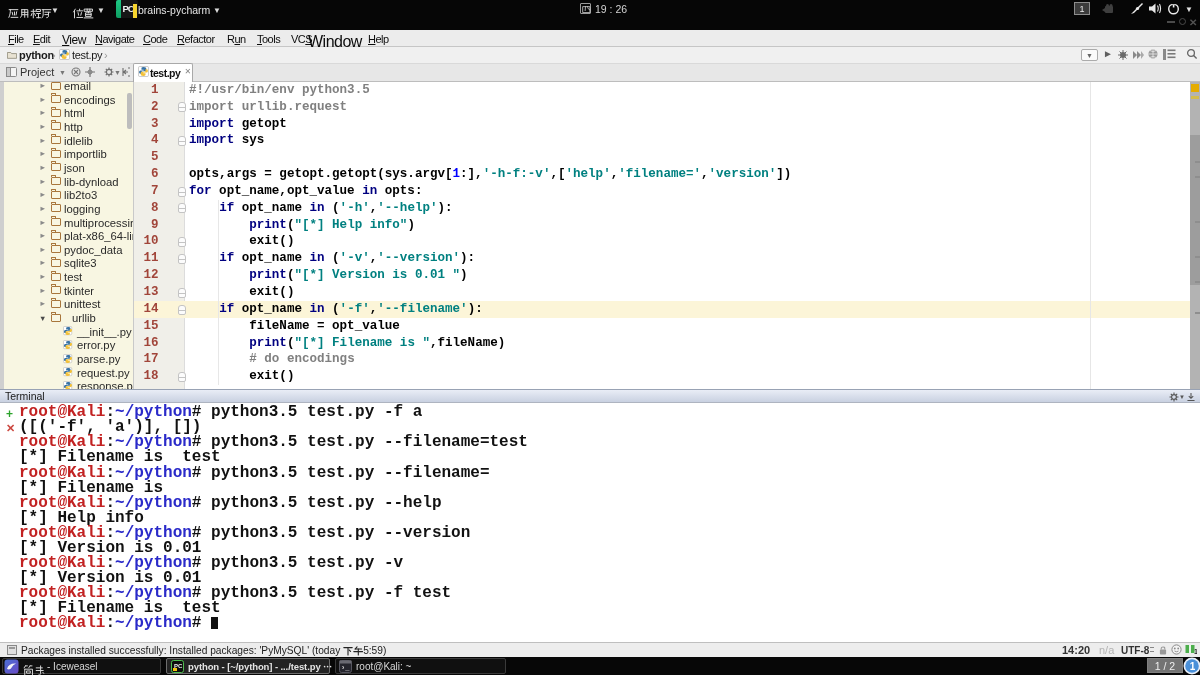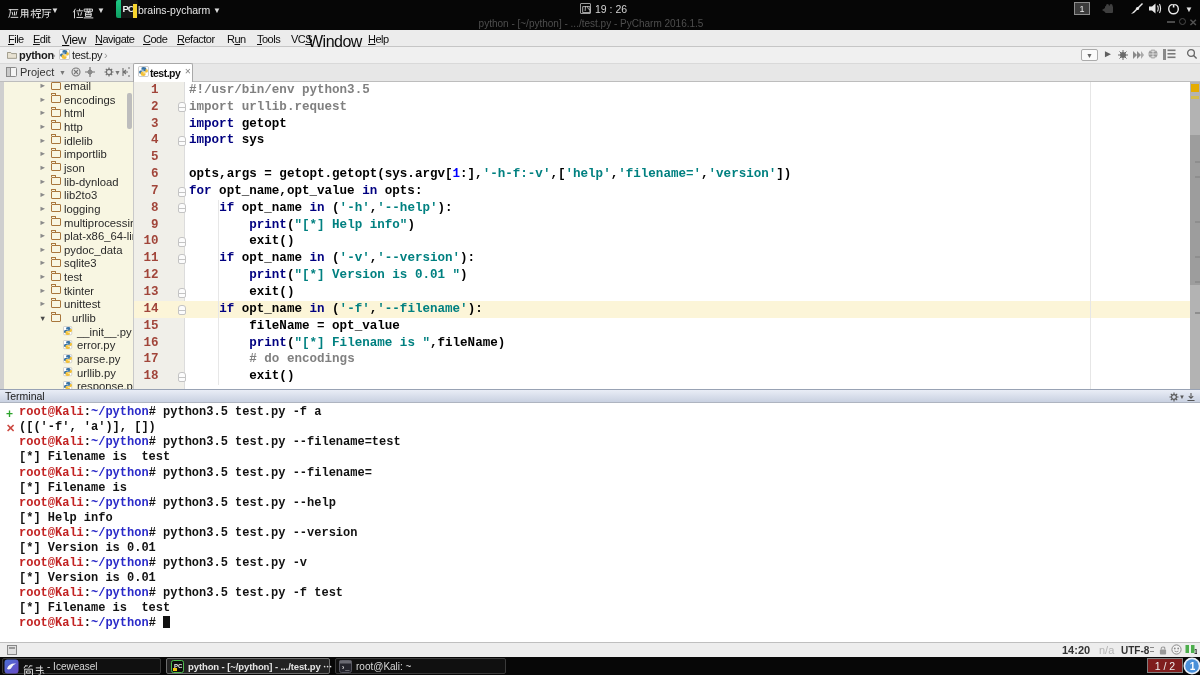--- a/index.html
+++ b/index.html
@@ -88,21 +88,20 @@
 <svg class="abs" style="left:1148px;top:2px" width="14" height="13" viewBox="0 0 14 13">
 <path d="M1 4.5 H4 L7.5 1.5 V11.5 L4 8.5 H1 Z" fill="#e8e8e8"></path>
 <path d="M9.5 3.5 Q11 6.5 9.5 9.5 M11.5 2 Q13.6 6.5 11.5 11" stroke="#e8e8e8" stroke-width="1.1" fill="none"></path>
     </svg>
 <svg class="abs" style="left:1167px;top:2px" width="13" height="13" viewBox="0 0 13 13">
 <circle cx="6.5" cy="7" r="4.8" stroke="#ececec" stroke-width="1.4" fill="none"></circle>
 <rect x="5.8" y="0.5" width="1.6" height="5" fill="#ececec"></rect>
       <rect x="4.6" y="0" width="4" height="2.2" fill="#060606"></rect>
     </svg>
 <div class="abs" style="left:1185px;top:5px;color:#e0e0e0;font-size:8px">▼</div>
-<div class="abs" style="left:0;top:17px;width:1182px;height:13px;color:#4e4e4e;font-size:10px;text-align:center;line-height:13px">python - [~/python] - .../test.py - PyCharm 2016.1.5</div>
 <div class="abs" style="left:1167px;top:21px;width:8px;height:2px;background:#4a4a4a"></div>
 <div class="abs" style="left:1179px;top:18px;width:7px;height:7px;border:1.5px solid #4a4a4a;border-radius:4px"></div>
 <div class="abs" style="left:1189px;top:17px;color:#525252;font-size:10px;font-weight:bold">✕</div>
 <div class="abs" style="left:0;top:30px;width:1200px;height:17px;background:#ececec;border-bottom:1px solid #c6c6c6"></div>
 <div class="abs" style="left:8px;top:33px;font-size:11px;letter-spacing:-0.5px;color:#0c0c0c"><u>F</u>ile</div>
 <div class="abs" style="left:33px;top:33px;font-size:11px;letter-spacing:-0.5px;color:#0c0c0c"><u>E</u>dit</div>
 <div class="abs" style="left:62px;top:33px;font-size:12px;letter-spacing:-0.5px;color:#0c0c0c"><u>V</u>iew</div>
 <div class="abs" style="left:95px;top:33px;font-size:11px;letter-spacing:-0.5px;color:#0c0c0c"><u>N</u>avigate</div>
 <div class="abs" style="left:143px;top:33px;font-size:11px;letter-spacing:-0.5px;color:#0c0c0c"><u>C</u>ode</div>
 <div class="abs" style="left:177px;top:33px;font-size:11px;letter-spacing:-0.5px;color:#0c0c0c"><u>R</u>efactor</div>
@@ -289,21 +288,21 @@
 <rect x="0.5" y="0.5" width="10" height="10" rx="1.5" fill="#fff" stroke="#b9b9b9" stroke-width="0.8"></rect>
 <path d="M6 1.2 C3.6 1.2 3.8 2.2 3.8 3 V4.2 H6.2 V4.8 H2.8 C1.6 4.8 1.2 5.8 1.2 6.8 C1.2 7.8 1.7 8.4 2.8 8.4 H3.8 V7 C3.8 6 4.6 5.6 5.4 5.6 H8 C8.8 5.6 9 5 9 4.4 V3 C9 2 8.4 1.2 6 1.2 Z" fill="#3873a5"></path>
 <path d="M6 10.8 C8.4 10.8 8.2 9.8 8.2 9 V7.8 H5.8 V7.2 H9.2 C10.4 7.2 10.8 6.2 10.8 5.2 C10.8 4.2 10.3 3.6 9.2 3.6 H8.2 V5 C8.2 6 7.4 6.4 6.6 6.4 H4 C3.2 6.4 3 7 3 7.6 V9 C3 10 3.6 10.8 6 10.8 Z" fill="#f3c23a"></path>
       </svg>
 <div class="abs" style="left:77px;top:271.0px;font-size:11.3px;color:#2a2a2a;white-space:nowrap">parse.py</div>
 <svg class="abs" style="left:63px;top:285px" width="10" height="10" viewBox="0 0 12 12">
 <rect x="0.5" y="0.5" width="10" height="10" rx="1.5" fill="#fff" stroke="#b9b9b9" stroke-width="0.8"></rect>
 <path d="M6 1.2 C3.6 1.2 3.8 2.2 3.8 3 V4.2 H6.2 V4.8 H2.8 C1.6 4.8 1.2 5.8 1.2 6.8 C1.2 7.8 1.7 8.4 2.8 8.4 H3.8 V7 C3.8 6 4.6 5.6 5.4 5.6 H8 C8.8 5.6 9 5 9 4.4 V3 C9 2 8.4 1.2 6 1.2 Z" fill="#3873a5"></path>
 <path d="M6 10.8 C8.4 10.8 8.2 9.8 8.2 9 V7.8 H5.8 V7.2 H9.2 C10.4 7.2 10.8 6.2 10.8 5.2 C10.8 4.2 10.3 3.6 9.2 3.6 H8.2 V5 C8.2 6 7.4 6.4 6.6 6.4 H4 C3.2 6.4 3 7 3 7.6 V9 C3 10 3.6 10.8 6 10.8 Z" fill="#f3c23a"></path>
       </svg>
-<div class="abs" style="left:77px;top:284.7px;font-size:11.3px;color:#2a2a2a;white-space:nowrap">urllib.py</div>
+<div class="abs" style="left:77px;top:284.7px;font-size:11.3px;color:#2a2a2a;white-space:nowrap">request.py</div>
 <svg class="abs" style="left:63px;top:299px" width="10" height="10" viewBox="0 0 12 12">
 <rect x="0.5" y="0.5" width="10" height="10" rx="1.5" fill="#fff" stroke="#b9b9b9" stroke-width="0.8"></rect>
 <path d="M6 1.2 C3.6 1.2 3.8 2.2 3.8 3 V4.2 H6.2 V4.8 H2.8 C1.6 4.8 1.2 5.8 1.2 6.8 C1.2 7.8 1.7 8.4 2.8 8.4 H3.8 V7 C3.8 6 4.6 5.6 5.4 5.6 H8 C8.8 5.6 9 5 9 4.4 V3 C9 2 8.4 1.2 6 1.2 Z" fill="#3873a5"></path>
 <path d="M6 10.8 C8.4 10.8 8.2 9.8 8.2 9 V7.8 H5.8 V7.2 H9.2 C10.4 7.2 10.8 6.2 10.8 5.2 C10.8 4.2 10.3 3.6 9.2 3.6 H8.2 V5 C8.2 6 7.4 6.4 6.6 6.4 H4 C3.2 6.4 3 7 3 7.6 V9 C3 10 3.6 10.8 6 10.8 Z" fill="#f3c23a"></path>
       </svg>
 <div class="abs" style="left:77px;top:298.3px;font-size:11.3px;color:#2a2a2a;white-space:nowrap">response.py</div>
 </div>
 <div class="abs" style="left:127px;top:93px;width:5px;height:36px;background:#bdbdbd;border-radius:2px"></div>
 <div class="abs" style="left:134px;top:82px;width:1066px;height:307px;background:#fff"></div>
 <div class="abs" style="left:134px;top:82px;width:51px;height:307px;background:#f0efe9;border-right:1px solid #dcdcdc"></div>
@@ -389,40 +388,50 @@
 <circle cx="5" cy="5" r="2.4" stroke="#555" stroke-width="1.2" fill="none"></circle>
 <path d="M5 0.5 V2 M5 8 V9.5 M0.5 5 H2 M8 5 H9.5 M1.8 1.8 L2.9 2.9 M7.1 7.1 L8.2 8.2 M8.2 1.8 L7.1 2.9 M2.9 7.1 L1.8 8.2" stroke="#555" stroke-width="1.1"></path>
     </svg>
 <div class="abs" style="left:1179px;top:394px;color:#555;font-size:6px">▼</div>
 <svg class="abs" style="left:1187px;top:393px" width="8" height="8" viewBox="0 0 9 9">
 <path d="M4.5 0 V6 M2 3.5 L4.5 6 L7 3.5 M0.5 8.5 H8.5" stroke="#555" stroke-width="1.2" fill="none"></path>
     </svg>
 <div class="abs" style="left:0;top:403px;width:1200px;height:239px;background:#fff"></div>
 <div class="abs" style="left:6px;top:407px;color:#2ca32c;font-size:12px;font-weight:bold">+</div>
 <div class="abs" style="left:6px;top:422px;color:#cc4941;font-size:11px;font-weight:bold">✕</div>
-<pre class="abs" style="left:19px;top:405.3px;font-size:12px;line-height:15.07px;font-weight:bold;color:#111"><span style="color:#c22222">root@Kali</span>:<span style="color:#2a2ac9">~/python</span># python3.5 test.py -f a
+<pre class="abs" style="left:19px;top:405.3px;font-size:16px;line-height:15.07px;font-weight:bold;color:#111"><span style="color:#c22222">root@Kali</span>:<span style="color:#2a2ac9">~/python</span># python3.5 test.py -f a
 ([('-f', 'a')], [])
 <span style="color:#c22222">root@Kali</span>:<span style="color:#2a2ac9">~/python</span># python3.5 test.py --filename=test
 [*] Filename is  test
 <span style="color:#c22222">root@Kali</span>:<span style="color:#2a2ac9">~/python</span># python3.5 test.py --filename=
 [*] Filename is
 <span style="color:#c22222">root@Kali</span>:<span style="color:#2a2ac9">~/python</span># python3.5 test.py --help
 [*] Help info
 <span style="color:#c22222">root@Kali</span>:<span style="color:#2a2ac9">~/python</span># python3.5 test.py --version
 [*] Version is 0.01
 <span style="color:#c22222">root@Kali</span>:<span style="color:#2a2ac9">~/python</span># python3.5 test.py -v
 [*] Version is 0.01
 <span style="color:#c22222">root@Kali</span>:<span style="color:#2a2ac9">~/python</span># python3.5 test.py -f test
 [*] Filename is  test
 <span style="color:#c22222">root@Kali</span>:<span style="color:#2a2ac9">~/python</span># <span style="display:inline-block;width:7px;height:12px;background:#111;vertical-align:-2px"></span></pre>
 <div class="abs" style="left:0;top:642px;width:1200px;height:15px;background:#ededed;border-top:1px solid #bfbfbf"></div>
 <svg class="abs" style="left:7px;top:645px" width="10" height="10" viewBox="0 0 10 10">
 <rect x="0.5" y="0.5" width="9" height="9" stroke="#888" stroke-width="1" fill="#e0e0e0"></rect>
       <rect x="2" y="2" width="6" height="2" fill="#999"></rect>
     </svg>
+<div class="abs" style="left:21px;top:645px;font-size:10.2px;color:#222">Packages installed successfully: Installed packages: 'PyMySQL' (today <svg width="10" height="10" viewBox="0 0 10 10" style="vertical-align:-2px" fill="none" stroke="#222" stroke-width="1.1" stroke-linecap="round">
+        <path d="M0.8 1.6 H9.2"></path>
+        <path d="M5 1.6 V9"></path>
+        <path d="M6 3.8 L7.6 5.4"></path>
+      </svg><svg width="10" height="10" viewBox="0 0 10 10" style="vertical-align:-2px" fill="none" stroke="#222" stroke-width="1.1" stroke-linecap="round">
+        <path d="M4 0.8 L2.4 2.8"></path>
+        <path d="M2 3 H8.6"></path>
+        <path d="M5.3 3 V9"></path>
+        <path d="M0.8 5.6 H9.6"></path>
+      </svg>5:59)</div>
 <div class="abs" style="left:1062px;top:644px;font-size:11px;font-weight:bold;color:#333">14:20</div>
 <div class="abs" style="left:1099px;top:644px;font-size:11px;color:#b3b3b3">n/a</div>
 <div class="abs" style="left:1121px;top:645px;font-size:10px;font-weight:bold;color:#333">UTF-8</div>
 <div class="abs" style="left:1150px;top:647px;width:4px;height:5px;border-top:1.5px solid #888;border-bottom:1.5px solid #888"></div>
 <svg class="abs" style="left:1159px;top:646px" width="8" height="9" viewBox="0 0 9 10">
 <rect x="1" y="4" width="7" height="5.5" rx="1" fill="#999"></rect>
       <path d="M2.5 4 V2.5 Q2.5 1 4.5 1 Q6.5 1 6.5 2.5 V4" stroke="#999" stroke-width="1.2" fill="none"></path>
     </svg>
 <svg class="abs" style="left:1171px;top:644px" width="11" height="11" viewBox="0 0 11 11">
 <circle cx="5.5" cy="5.5" r="4.6" stroke="#8a8a8a" stroke-width="1" fill="#f4f4f4"></circle>
@@ -469,18 +478,18 @@
 <text x="3" y="7.5" font-size="6" font-weight="bold" fill="#eee" font-family="Liberation Sans">PC</text>
     </svg>
 <div class="abs" style="left:188px;top:661px;font-size:9.5px;letter-spacing:-0.1px;color:#e4e4e4;font-weight:bold">python - [~/python] - .../test.py ···</div>
 <div class="abs" style="left:335px;top:658px;width:171px;height:16px;background:#101010;border:1px solid #3a3a3a;border-radius:2px"></div>
 <svg class="abs" style="left:339px;top:660px" width="13" height="13" viewBox="0 0 13 13">
 <rect x="0.5" y="0.5" width="12" height="12" rx="2" fill="#26262e" stroke="#55555f" stroke-width="1"></rect>
 <rect x="0.5" y="0.5" width="12" height="3" fill="#6a6a72"></rect>
 <text x="2" y="10" font-size="7" font-weight="bold" fill="#ddd" font-family="Liberation Mono">›_</text>
     </svg>
 <div class="abs" style="left:356px;top:661px;font-size:10px;color:#d8d8d8">root@Kali: ~</div>
-<div class="abs" style="left:1147px;top:658px;width:36px;height:15px;background:#7f1d1d;border:1px solid #808080;color:#eee;font-size:10.5px;text-align:center;line-height:14px">1 / 2</div>
+<div class="abs" style="left:1147px;top:658px;width:36px;height:15px;background:#737373;border:1px solid #808080;color:#eee;font-size:10.5px;text-align:center;line-height:14px">1 / 2</div>
 <svg class="abs" style="left:1183px;top:657px" width="18" height="18" viewBox="0 0 18 18">
 <circle cx="9" cy="9" r="8.5" fill="#e8eef8"></circle>
       <circle cx="9" cy="9" r="6.8" fill="#4a90d9"></circle>
 <text x="6.8" y="12.5" font-size="10" font-weight="bold" fill="#fff" font-family="Liberation Sans">1</text>
     </svg>
 </div>
 </body></html>

